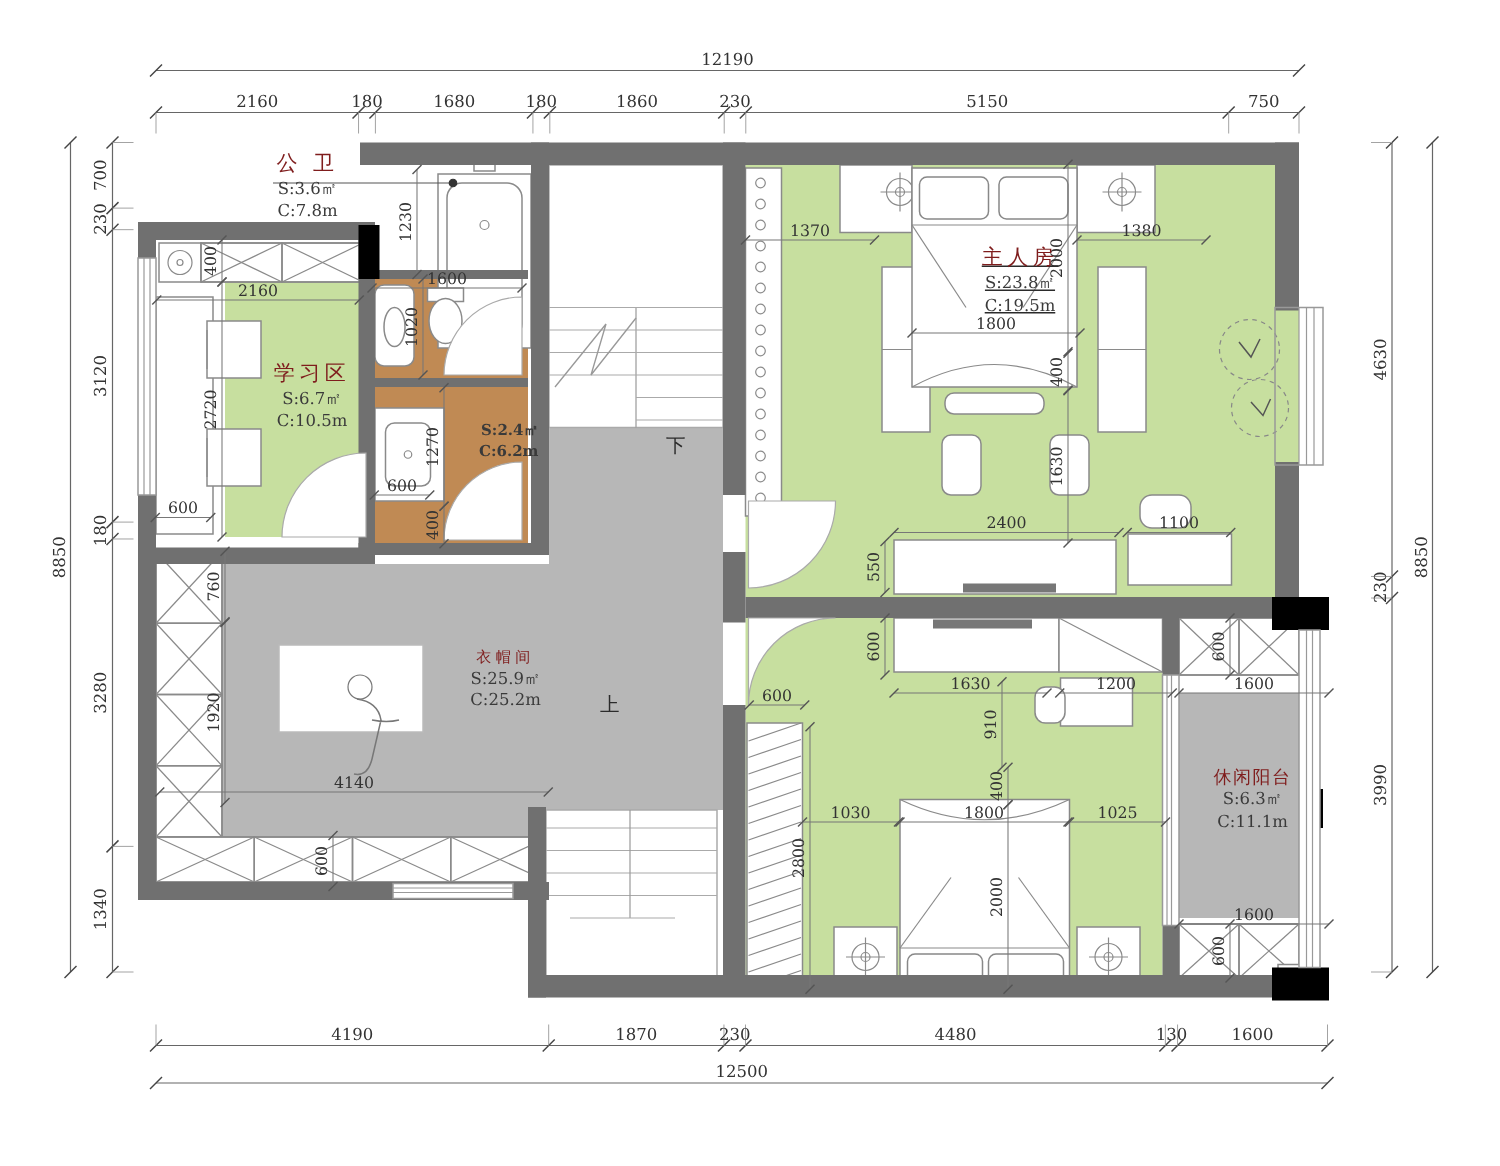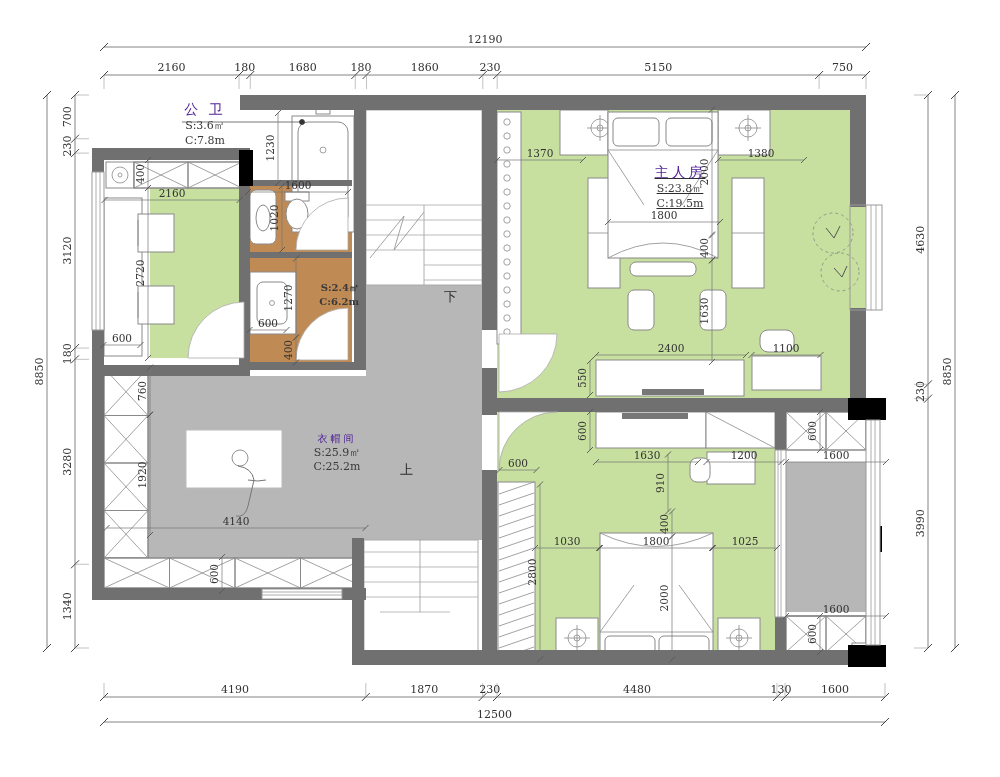--- a/index.html
+++ b/index.html
@@ -1,20 +1,20 @@
 <!DOCTYPE html>
 <html><head>
 <meta charset="utf-8">
 <style>
   html,body{margin:0;padding:0;background:#ffffff;}
   #stage{position:relative;width:1000px;height:777px;background:#fff;overflow:hidden;
          font-family:"DejaVu Sans", sans-serif;}
   #plan-svg{position:absolute;left:0;top:0;z-index:1;}
   .room-label{position:absolute;z-index:3;text-align:center;color:#2b2b2b;line-height:1.35;}
-  .room-label .rname{font-size:14px;letter-spacing:3px;color:#4c1d95;}
+  .room-label .rname{font-size:14px;letter-spacing:3px;color:#7f1d1d;}
   .room-label .rmeta{font-size:11px;color:#3a3a3a;font-family:"DejaVu Serif", serif;}
   .lbl-public{left:168px;top:100px;width:74px;}
   .lbl-study{left:172px;top:240px;width:72px;}
   .lbl-small{left:295px;top:281px;width:64px;text-align:right;font-weight:bold;}
   .lbl-small .rmeta{font-size:10px;}
   .lbl-master{left:638px;top:163px;width:84px;text-decoration:underline;}
   .lbl-cloak{left:298px;top:432px;width:78px;}
   .lbl-cloak .rname{font-size:10px;}
   .lbl-bed2{left:620px;top:549px;width:76px;}
   .lbl-balcony{left:799px;top:510px;width:72px;}
@@ -533,30 +533,40 @@
         <line x1="881" y1="726" x2="889" y2="718" stroke="#444" stroke-width="1"></line>
         <text x="494.5" y="718" font-size="11" fill="#333333" font-family="&quot;DejaVu Serif&quot;, serif" text-anchor="middle">12500</text>
       </g>
     </svg>
 
   <div class="room-label lbl-public">
     <div class="rname">公 卫</div>
     <div class="rmeta">S:3.6㎡</div>
     <div class="rmeta">C:7.8m</div>
   </div>
+  <div class="room-label lbl-study">
+    <div class="rname">学习区</div>
+    <div class="rmeta">S:6.7㎡</div>
+    <div class="rmeta">C:10.5m</div>
+  </div>
   <div class="room-label lbl-small">
     <div class="rmeta">S:2.4㎡</div>
     <div class="rmeta">C:6.2m</div>
   </div>
   <div class="room-label lbl-master">
     <div class="rname">主人房</div>
     <div class="rmeta">S:23.8㎡</div>
     <div class="rmeta">C:19.5m</div>
   </div>
   <div class="room-label lbl-cloak">
     <div class="rname">衣帽间</div>
     <div class="rmeta">S:25.9㎡</div>
     <div class="rmeta">C:25.2m</div>
   </div>
+  <div class="room-label lbl-balcony">
+    <div class="rname">休闲阳台</div>
+    <div class="rmeta">S:6.3㎡</div>
+    <div class="rmeta">C:11.1m</div>
+  </div>
 
   <div class="stair-label lbl-up">上</div>
   <div class="stair-label lbl-down">下</div>
 </div>
 
 </body></html>

